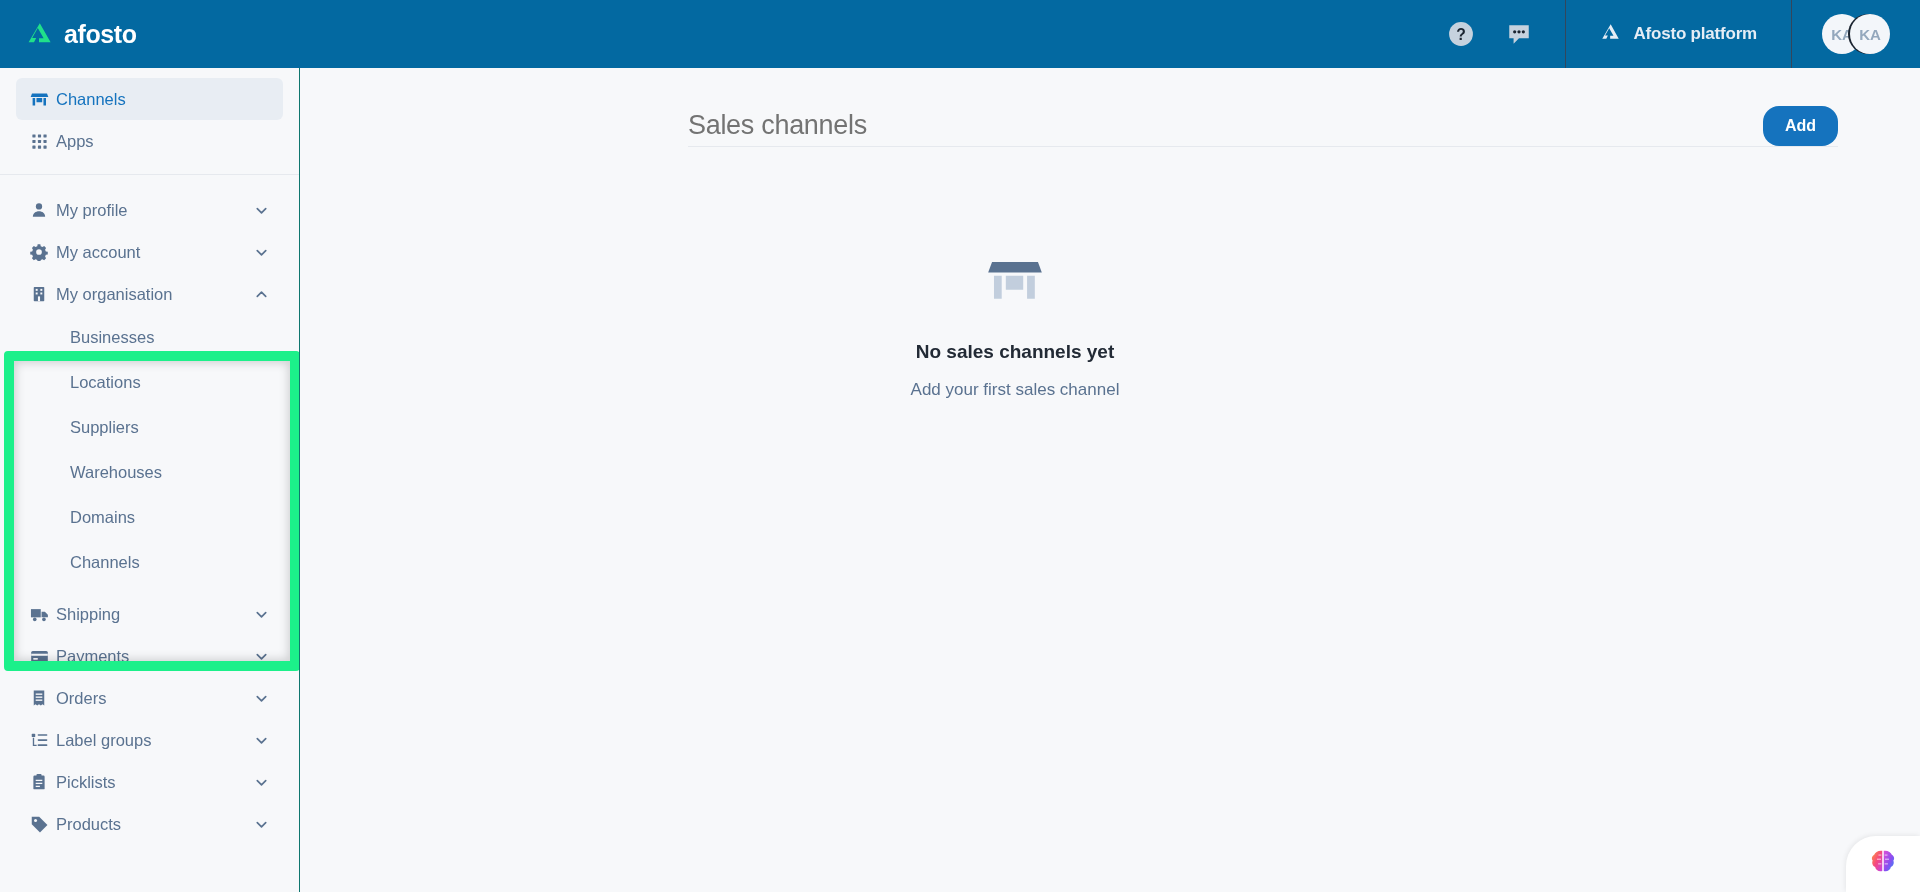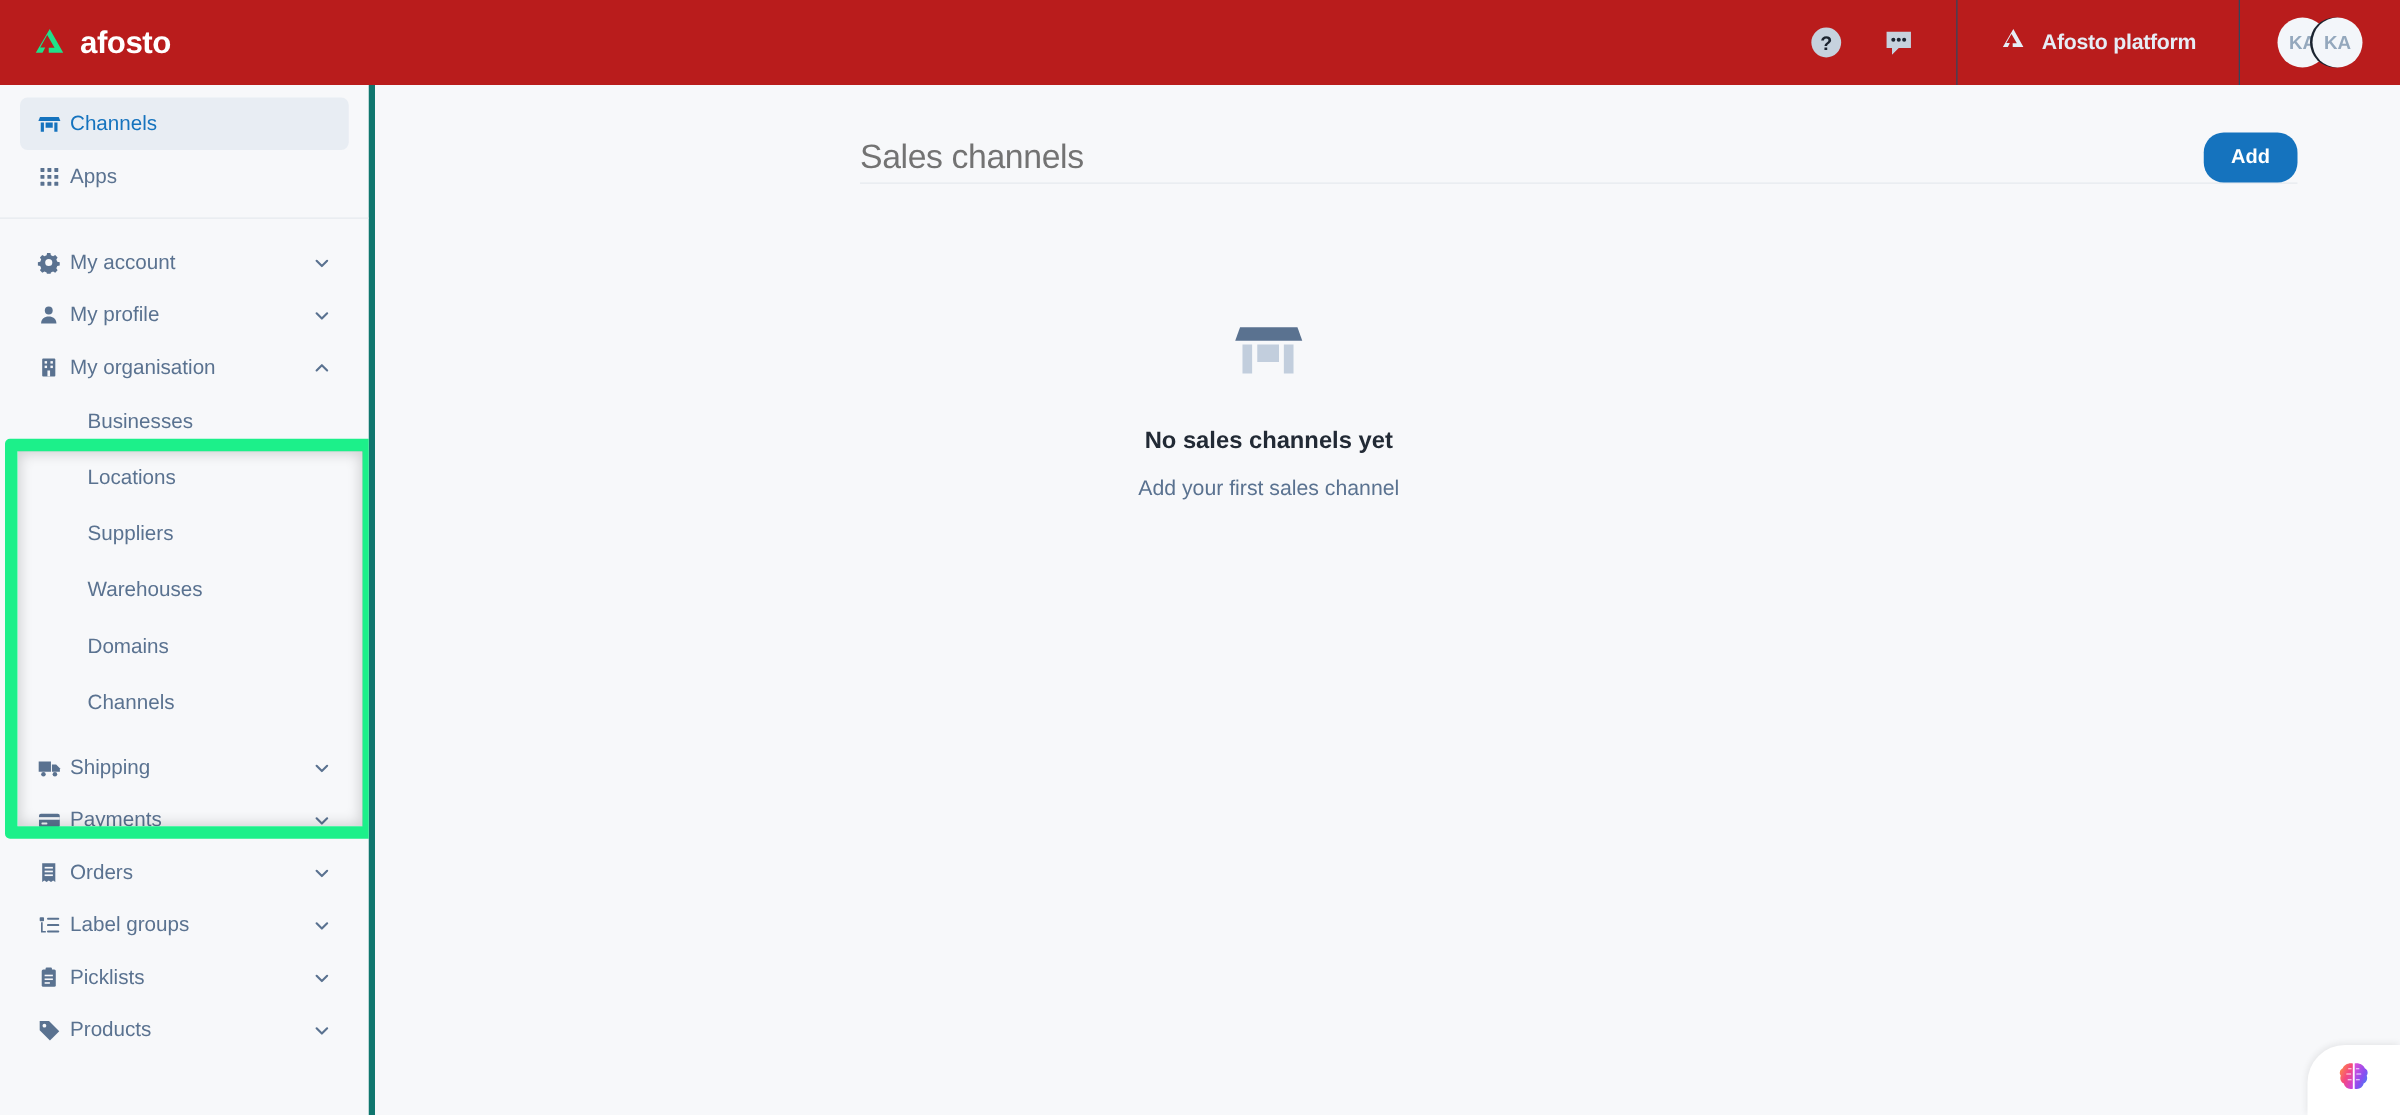--- a/index.html
+++ b/index.html
@@ -7,21 +7,21 @@
     width: 1920px; height: 892px;
     font-family: "Liberation Sans", sans-serif;
     background: #f7f8fa;
     overflow: hidden;
   }
   .app { position: relative; width: 1920px; height: 892px; display: flex; flex-direction: column; }
 
   
   .topbar {
     height: 68px; flex: 0 0 68px;
-    background: #b91c1c;
+    background: #0369a1;
     display: flex; align-items: center;
     position: relative; z-index: 5;
   }
   .brand { display: flex; align-items: center; gap: 10px; padding-left: 26px; width: 300px; }
   .brand-logo { width: 28px; height: 28px; display: block; }
   .brand-name { color: #ffffff; font-size: 25px; font-weight: 700; letter-spacing: -0.4px; line-height: 1; }
   .topbar-spacer { flex: 1 1 auto; }
   .topbar-icons { display: flex; align-items: center; gap: 30px; padding-right: 32px; }
   .icon-btn { width: 28px; height: 28px; display: flex; align-items: center; justify-content: center; cursor: pointer; }
   .topbar-sep { width: 1px; height: 68px; background: #33465c; }
@@ -40,21 +40,21 @@
   }
   .avatar + .avatar { margin-left: -12px; box-shadow: -2px 0 0 0 #1b2430; }
 
   
   .body { flex: 1 1 auto; display: flex; min-height: 0; position: relative; }
 
   
   .sidebar {
     width: 300px; flex: 0 0 300px;
     background: #f7f8fa;
-    border-right: 5px solid #0f766e;
+    border-right: 1px solid #0f766e;
     padding-top: 10px;
     overflow: hidden;
     position: relative;
   }
   .nav-group { padding: 0 16px; }
   .nav-divider { height: 1px; background: #e6e9ee; margin: 12px 0 14px 0; }
   .nav-item {
     display: flex; align-items: center;
     height: 42px; border-radius: 6px;
     padding: 0 14px; cursor: pointer;
@@ -219,39 +219,39 @@
         </div>
       </div>
 
       <div class="nav-divider"></div>
 
       <div class="nav-group">
 
         <div class="nav-item">
           <span class="nav-ico">
             <svg viewBox="0 0 24 24" width="18" height="18" fill="currentColor">
-              <path d="M12 8.2 a3.8 3.8 0 1 0 0 7.6 a3.8 3.8 0 0 0 0-7.6 Z M10.2 1.8 h3.6 l0.5 2.6 l2.3 1 l2.3-1.3 l2.5 2.5 l-1.3 2.3 l1 2.3 l2.6 0.5 v3.6 l-2.6 0.5 l-1 2.3 l1.3 2.3 l-2.5 2.5 l-2.3-1.3 l-2.3 1 l-0.5 2.6 h-3.6 l-0.5-2.6 l-2.3-1 l-2.3 1.3 l-2.5-2.5 l1.3-2.3 l-1-2.3 l-2.6-0.5 v-3.6 l2.6-0.5 l1-2.3 l-1.3-2.3 l2.5-2.5 l2.3 1.3 l2.3-1 Z"></path>
-            </svg>
-          </span>
-          <span class="nav-label">My account</span>
-          <span class="chev">
-            <svg viewBox="0 0 16 16" width="15" height="15" fill="none" stroke="currentColor" stroke-width="1.8" stroke-linecap="round" stroke-linejoin="round">
-                <path d="M3.5 6 L8 10.5 L12.5 6"></path>
-              </svg>
-          </span>
-        </div>
-
-        <div class="nav-item">
-          <span class="nav-ico">
-            <svg viewBox="0 0 24 24" width="18" height="18" fill="currentColor">
               <circle cx="12" cy="7.2" r="4.2"></circle>
               <path d="M3.8 21 c0-4.6 3.7-7.4 8.2-7.4 s8.2 2.8 8.2 7.4 Z"></path>
             </svg>
           </span>
           <span class="nav-label">My profile</span>
+          <span class="chev">
+            <svg viewBox="0 0 16 16" width="15" height="15" fill="none" stroke="currentColor" stroke-width="1.8" stroke-linecap="round" stroke-linejoin="round">
+                <path d="M3.5 6 L8 10.5 L12.5 6"></path>
+              </svg>
+          </span>
+        </div>
+
+        <div class="nav-item">
+          <span class="nav-ico">
+            <svg viewBox="0 0 24 24" width="18" height="18" fill="currentColor">
+              <path d="M12 8.2 a3.8 3.8 0 1 0 0 7.6 a3.8 3.8 0 0 0 0-7.6 Z M10.2 1.8 h3.6 l0.5 2.6 l2.3 1 l2.3-1.3 l2.5 2.5 l-1.3 2.3 l1 2.3 l2.6 0.5 v3.6 l-2.6 0.5 l-1 2.3 l1.3 2.3 l-2.5 2.5 l-2.3-1.3 l-2.3 1 l-0.5 2.6 h-3.6 l-0.5-2.6 l-2.3-1 l-2.3 1.3 l-2.5-2.5 l1.3-2.3 l-1-2.3 l-2.6-0.5 v-3.6 l2.6-0.5 l1-2.3 l-1.3-2.3 l2.5-2.5 l2.3 1.3 l2.3-1 Z"></path>
+            </svg>
+          </span>
+          <span class="nav-label">My account</span>
           <span class="chev">
             <svg viewBox="0 0 16 16" width="15" height="15" fill="none" stroke="currentColor" stroke-width="1.8" stroke-linecap="round" stroke-linejoin="round">
                 <path d="M3.5 6 L8 10.5 L12.5 6"></path>
               </svg>
           </span>
         </div>
 
         <div class="nav-item">
           <span class="nav-ico">
             <svg viewBox="0 0 24 24" width="18" height="18" fill="currentColor">

